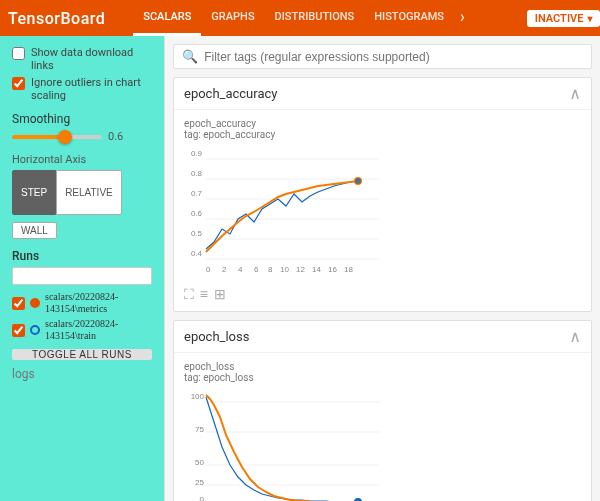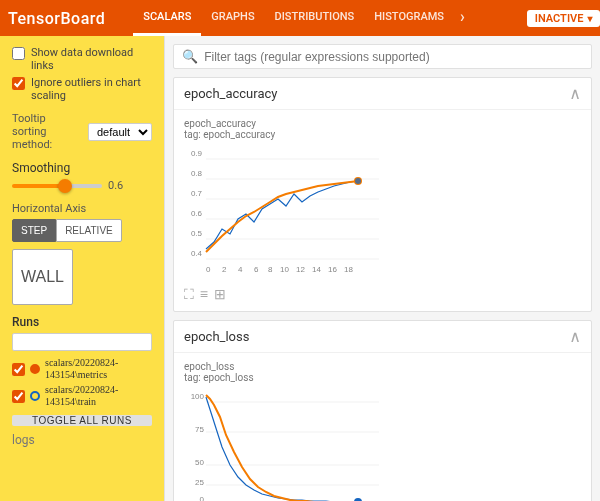--- a/index.html
+++ b/index.html
@@ -13,39 +13,39 @@
     .topnav-tab.active { color: #fff; border-bottom: 3px solid #fff; }
     .topnav-spacer { flex: 1; }
     .inactive-badge { background: #fff; color: #e65100; border-radius: 3px; font-size: 11px; font-weight: 600; padding: 2px 8px; display: flex; align-items: center; gap: 4px; }
     .inactive-badge .arrow { font-size: 10px; }
     .topnav-upload { background: #e65100; border: 1.5px solid #fff; color: #fff; border-radius: 3px; font-size: 11px; font-weight: 600; padding: 3px 8px; display: flex; align-items: center; gap: 4px; cursor: pointer; }
 
     
     .main { display: flex; flex: 1; overflow: hidden; }
 
     
-    .sidebar { width: 165px; background: #fde047; border-right: 1px solid #e0e0e0; padding: 10px 12px; overflow-y: auto; flex-shrink: 0; font-size: 11px; color: #333; }
+    .sidebar { width: 165px; background: #5eead4; border-right: 1px solid #e0e0e0; padding: 10px 12px; overflow-y: auto; flex-shrink: 0; font-size: 11px; color: #333; }
     .sidebar-section { margin-bottom: 10px; }
     .sidebar-section label { display: flex; align-items: flex-start; gap: 6px; font-size: 11px; color: #444; cursor: pointer; margin-bottom: 4px; }
     .sidebar-section input[type=checkbox] { margin-top: 1px; accent-color: #e65100; }
     .sidebar-row { display: flex; align-items: center; gap: 6px; margin-bottom: 4px; }
     .sidebar-label { font-size: 11px; color: #555; }
     .sidebar-select { font-size: 11px; border: 1px solid #ccc; border-radius: 2px; padding: 1px 4px; background: #fff; }
     .smoothing-label { font-size: 12px; color: #333; margin-bottom: 4px; font-weight: 400; }
     .slider-row { display: flex; align-items: center; gap: 6px; }
     .slider { -webkit-appearance: none; appearance: none; width: 90px; height: 4px; border-radius: 2px; background: linear-gradient(to right, #ff8a00 0%, #ff8a00 60%, #ccc 60%); outline: none; cursor: pointer; }
     .slider::-webkit-slider-thumb { -webkit-appearance: none; appearance: none; width: 14px; height: 14px; border-radius: 50%; background: #f57c00; cursor: pointer; border: none; box-shadow: 0 1px 3px rgba(0,0,0,0.3); }
     .slider-value { font-size: 11px; color: #555; }
     .h-axis-label { font-size: 11px; color: #555; margin-bottom: 4px; }
     .axis-buttons { display: flex; gap: 0; margin-bottom: 4px; }
-    .axis-btn { font-size: 10px; padding: 5px 8px; border: 1px solid #aaa; background: #fff; cursor: pointer; color: #555; }
+    .axis-btn { font-size: 10px; padding: 16px 8px; border: 1px solid #aaa; background: #fff; cursor: pointer; color: #555; }
     .axis-btn.active { background: #616161; color: #fff; border-color: #616161; }
     .axis-btn:first-child { border-radius: 2px 0 0 2px; }
     .axis-btn:last-child { border-radius: 0 2px 2px 0; }
-    .axis-wall-btn { font-size: 16px; padding: 18px 8px; border: 1px solid #aaa; background: #fff; cursor: pointer; color: #555; border-radius: 2px; margin-top: 3px; display: inline-block; }
+    .axis-wall-btn { font-size: 10px; padding: 2px 8px; border: 1px solid #aaa; background: #fff; cursor: pointer; color: #555; border-radius: 2px; margin-top: 3px; display: inline-block; }
     .runs-title { font-size: 12px; font-weight: 500; color: #333; margin-bottom: 4px; }
     .runs-filter-label { font-size: 10px; color: #777; margin-bottom: 3px; }
     .runs-filter-input { width: 100%; border: 1px solid #ccc; border-radius: 2px; padding: 2px 4px; font-size: 11px; margin-bottom: 6px; }
     .run-item { display: flex; align-items: center; gap: 5px; margin-bottom: 3px; }
     .run-checkbox { accent-color: #e65100; }
     .run-circle { width: 10px; height: 10px; border-radius: 50%; border: 2px solid; flex-shrink: 0; }
     .run-text { font-size: 10px; color: #333; line-height: 1.2; font-family: Liberation Serif, serif; }
     .toggle-all-btn { width: 100%; background: #e0e0e0; border: none; border-radius: 2px; font-size: 10px; font-weight: 500; cursor: pointer; color: #333; margin-top: 4px; letter-spacing: 0.5px; }
     .logs-label { font-size: 12px; color: #777; margin-top: 6px; }
 
@@ -101,28 +101,20 @@
       <label>
         <input type="checkbox" style="">
         <span>Show data download links</span>
       </label>
       <label>
         <input type="checkbox" checked="" style="">
         <span>Ignore outliers in chart scaling</span>
       </label>
     </div>
 
-    <div class="sidebar-section">
-      <div class="sidebar-row">
-        <span class="sidebar-label">Tooltip sorting method:</span>
-        <select class="sidebar-select">
-          <option>default</option>
-        </select>
-      </div>
-    </div>
 
     <div class="sidebar-section">
       <div class="smoothing-label">Smoothing</div>
       <div class="slider-row">
         <input type="range" class="slider" min="0" max="1" step="0.01" value="0.6" style="">
         <span class="slider-value">0.6</span>
       </div>
     </div>
 
     <div class="sidebar-section">

